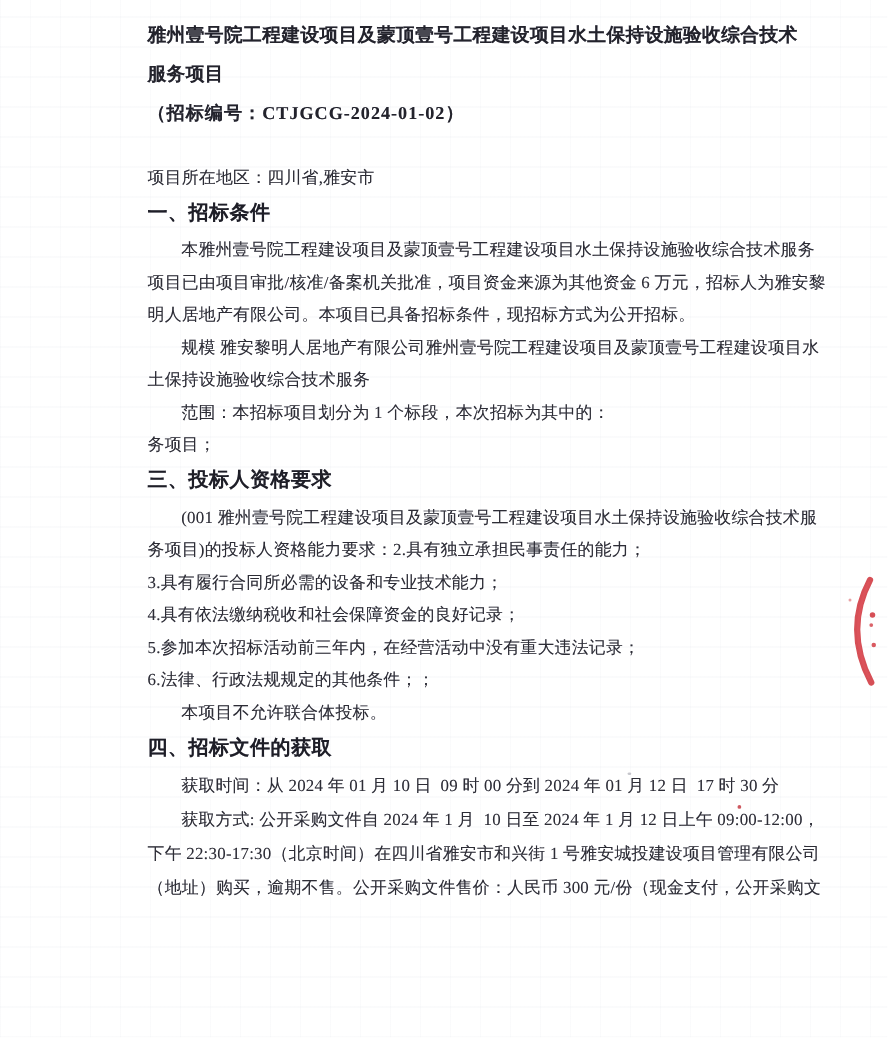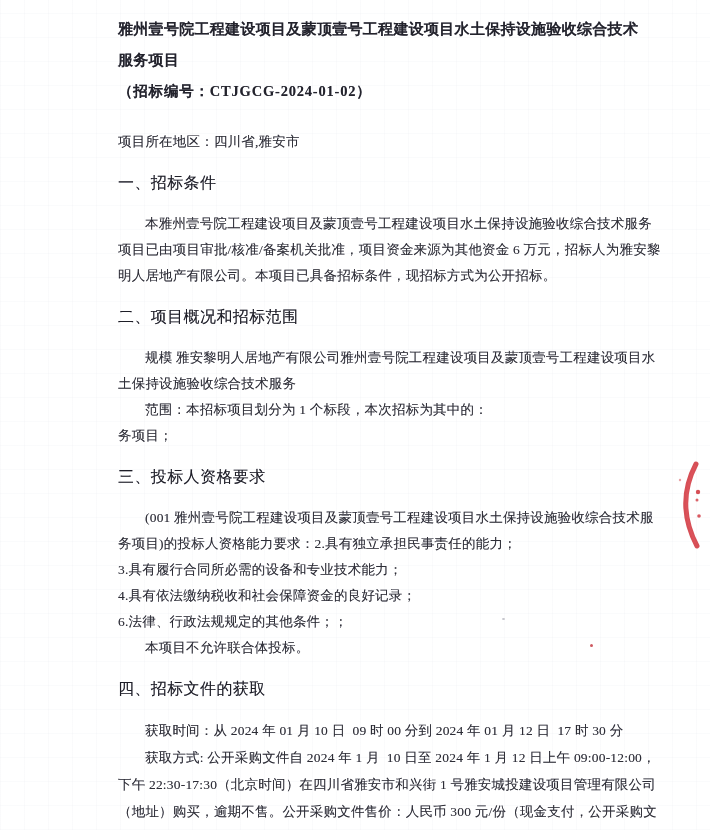--- a/index.html
+++ b/index.html
@@ -38,23 +38,23 @@
   .line {
     font-size: 13.5px;
     line-height: 26px;
     white-space: pre;
     letter-spacing: 0.2px;
     text-shadow: 0 0 0.4px rgba(45,45,70,0.35);
   }
   .indent { padding-left: 27px; }
   .h {
     font-size: 16px;
-    font-weight: normal;
+    font-weight: bold;
     line-height: 28px;
-    margin: 14px 0;
+    margin: 2px 0;
     color: #1e1e27;
     white-space: pre;
     letter-spacing: 0.4px;
     text-shadow: 0 0 0.5px rgba(40,40,65,0.45);
   }
   .s4 .line { line-height: 27px; }
   .italic { }
   .seal { position: absolute; left: 674px; top: 448px; }
   .speck { position: absolute; border-radius: 50%; }
   .speck.red  { left: 590px; top: 644px; width: 3px; height: 3px; background: rgba(198,60,68,0.85); }
@@ -75,33 +75,33 @@
     <div class="line">项目所在地区：四川省,雅安市</div>
 
     <div>
       <div class="h">一、招标条件</div>
       <div class="line indent">本雅州壹号院工程建设项目及蒙顶壹号工程建设项目水土保持设施验收综合技术服务</div>
       <div class="line">项目已由项目审批/核准/备案机关批准，项目资金来源为其他资金 6 万元，招标人为雅安黎</div>
       <div class="line">明人居地产有限公司。本项目已具备招标条件，现招标方式为公开招标。</div>
     </div>
 
     <div>
-      <div class="h">二、项目概况和招标范围</div>
       <div class="line indent">规模 雅安黎明人居地产有限公司雅州壹号院工程建设项目及蒙顶壹号工程建设项目水</div>
       <div class="line">土保持设施验收综合技术服务</div>
       <div class="line indent">范围：本招标项目划分为 1 个标段，本次招标为其中的：</div>
       <div class="line">务项目；</div>
     </div>
 
     <div>
       <div class="h">三、投标人资格要求</div>
       <div class="line indent">(001 雅州壹号院工程建设项目及蒙顶壹号工程建设项目水土保持设施验收综合技术服</div>
       <div class="line">务项目)的投标人资格能力要求：2.具有独立承担民事责任的能力；</div>
       <div class="line">3.具有履行合同所必需的设备和专业技术能力；</div>
       <div class="line">4.具有依法缴纳税收和社会保障资金的良好记录；</div>
+      <div class="line">5.参加本次招标活动前三年内，在经营活动中没有重大违法记录；</div>
       <div class="line">6.法律、行政法规规定的其他条件；；</div>
       <div class="line indent"><span>本项目</span><span class="italic">不允许</span><span>联合体投标。</span></div>
     </div>
 
     <div class="s4">
       <div class="h">四、招标文件的获取</div>
       <div class="line indent">获取时间：从 2024 年 01 月 10 日  09 时 00 分到 2024 年 01 月 12 日  17 时 30 分</div>
       <div class="line indent">获取方式: 公开采购文件自 2024 年 1 月  10 日至 2024 年 1 月 12 日上午 09:00-12:00，</div>
       <div class="line">下午 22:30-17:30（北京时间）在四川省雅安市和兴街 1 号雅安城投建设项目管理有限公司</div>
       <div class="line">（地址）购买，逾期不售。公开采购文件售价：人民币 300 元/份（现金支付，公开采购文</div>

